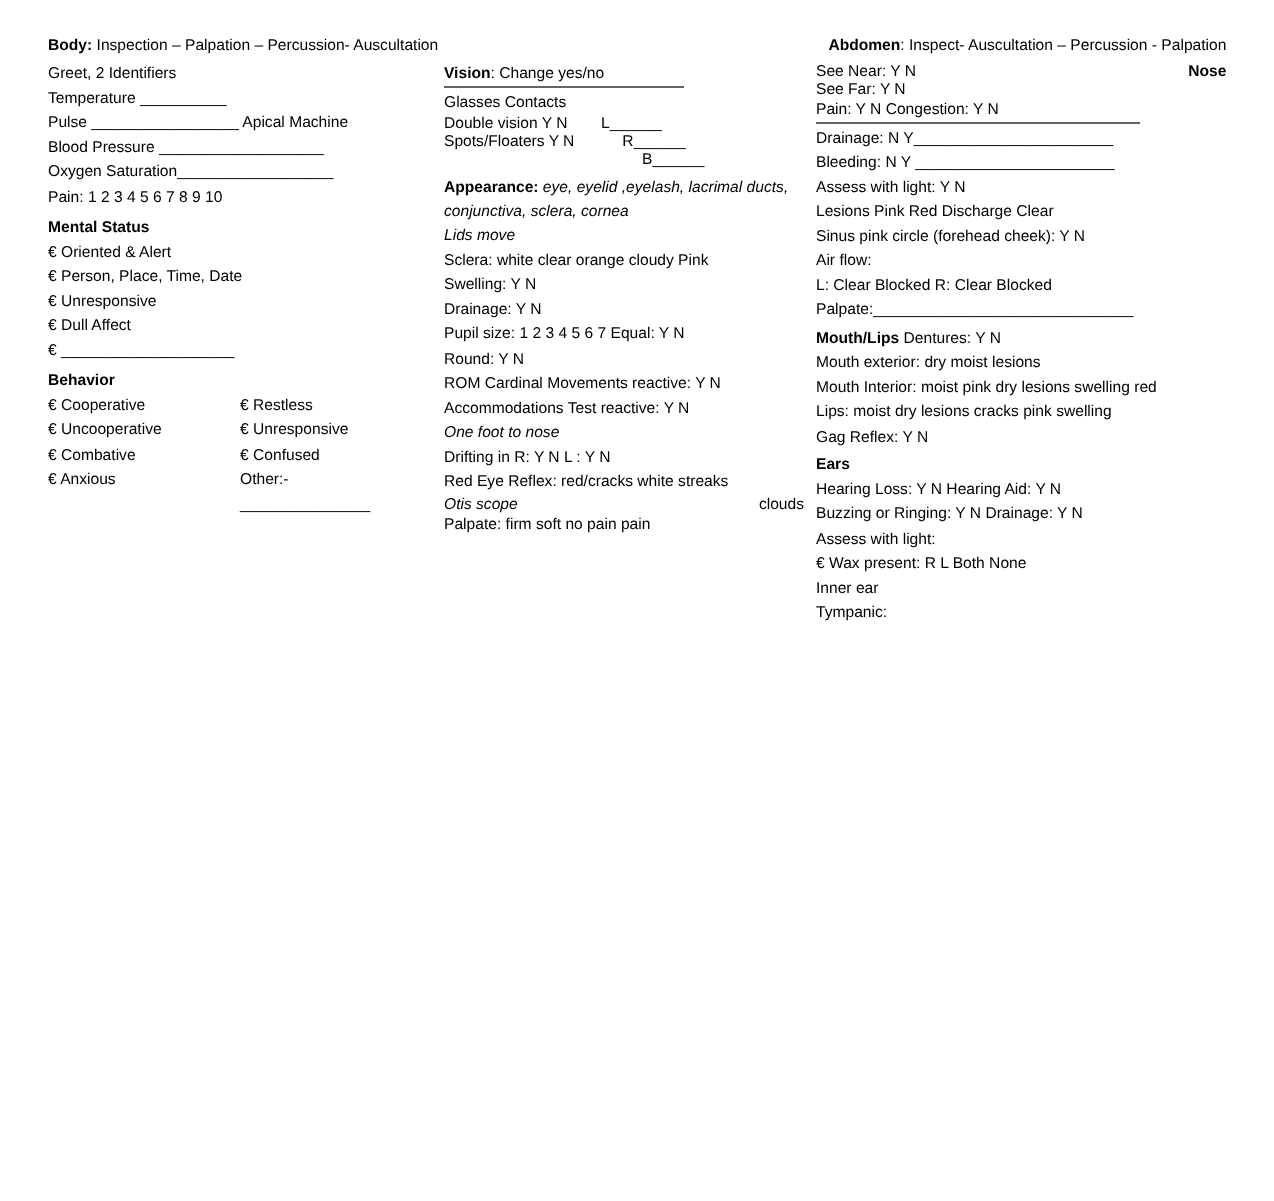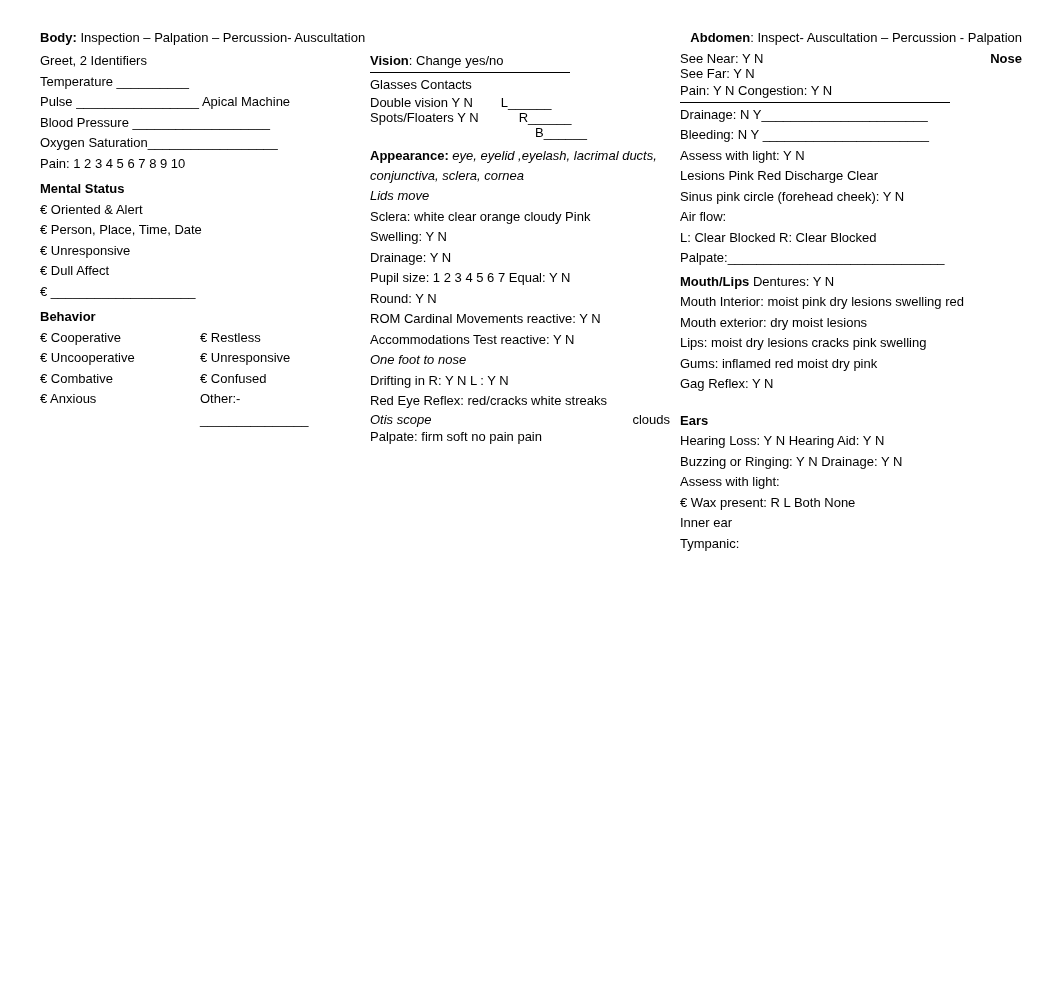--- a/index.html
+++ b/index.html
@@ -123,27 +123,26 @@
       <p>Assess with light:  Y  N</p>
       <p>Lesions  Pink  Red  Discharge  Clear</p>
       <p>Sinus pink circle (forehead cheek): Y  N</p>
       <p>Air flow:</p>
       <p>L:  Clear   Blocked   R:  Clear   Blocked</p>
       <p>Palpate:______________________________</p>
 
       <p style="margin-top:4px;">
         <span class="bold">Mouth/Lips</span><span>    Dentures:  Y  N</span>
       </p>
+      <p>Mouth exterior: dry  moist  lesions</p>
       <p>Mouth Interior: moist  pink dry lesions swelling  red</p>
-      <p>Mouth exterior: dry  moist  lesions</p>
       <p>Lips: moist dry lesions cracks pink swelling</p>
-      <p>Gums:  inflamed red moist dry pink</p>
       <p>Gag Reflex:  Y  N</p>
 
-      <p style="margin-top:17px;" class="bold">Ears</p>
+      <p style="margin-top:4px;" class="bold">Ears</p>
       <p>Hearing Loss:  Y  N     Hearing Aid:  Y  N</p>
       <p>Buzzing or Ringing:  Y  N       Drainage:  Y  N</p>
       <p>Assess with light:</p>
       <p>€  Wax present:  R  L  Both  None</p>
       <p>Inner ear</p>
       <p>Tympanic:</p>
     </div>
 
   </div>
 </div>

